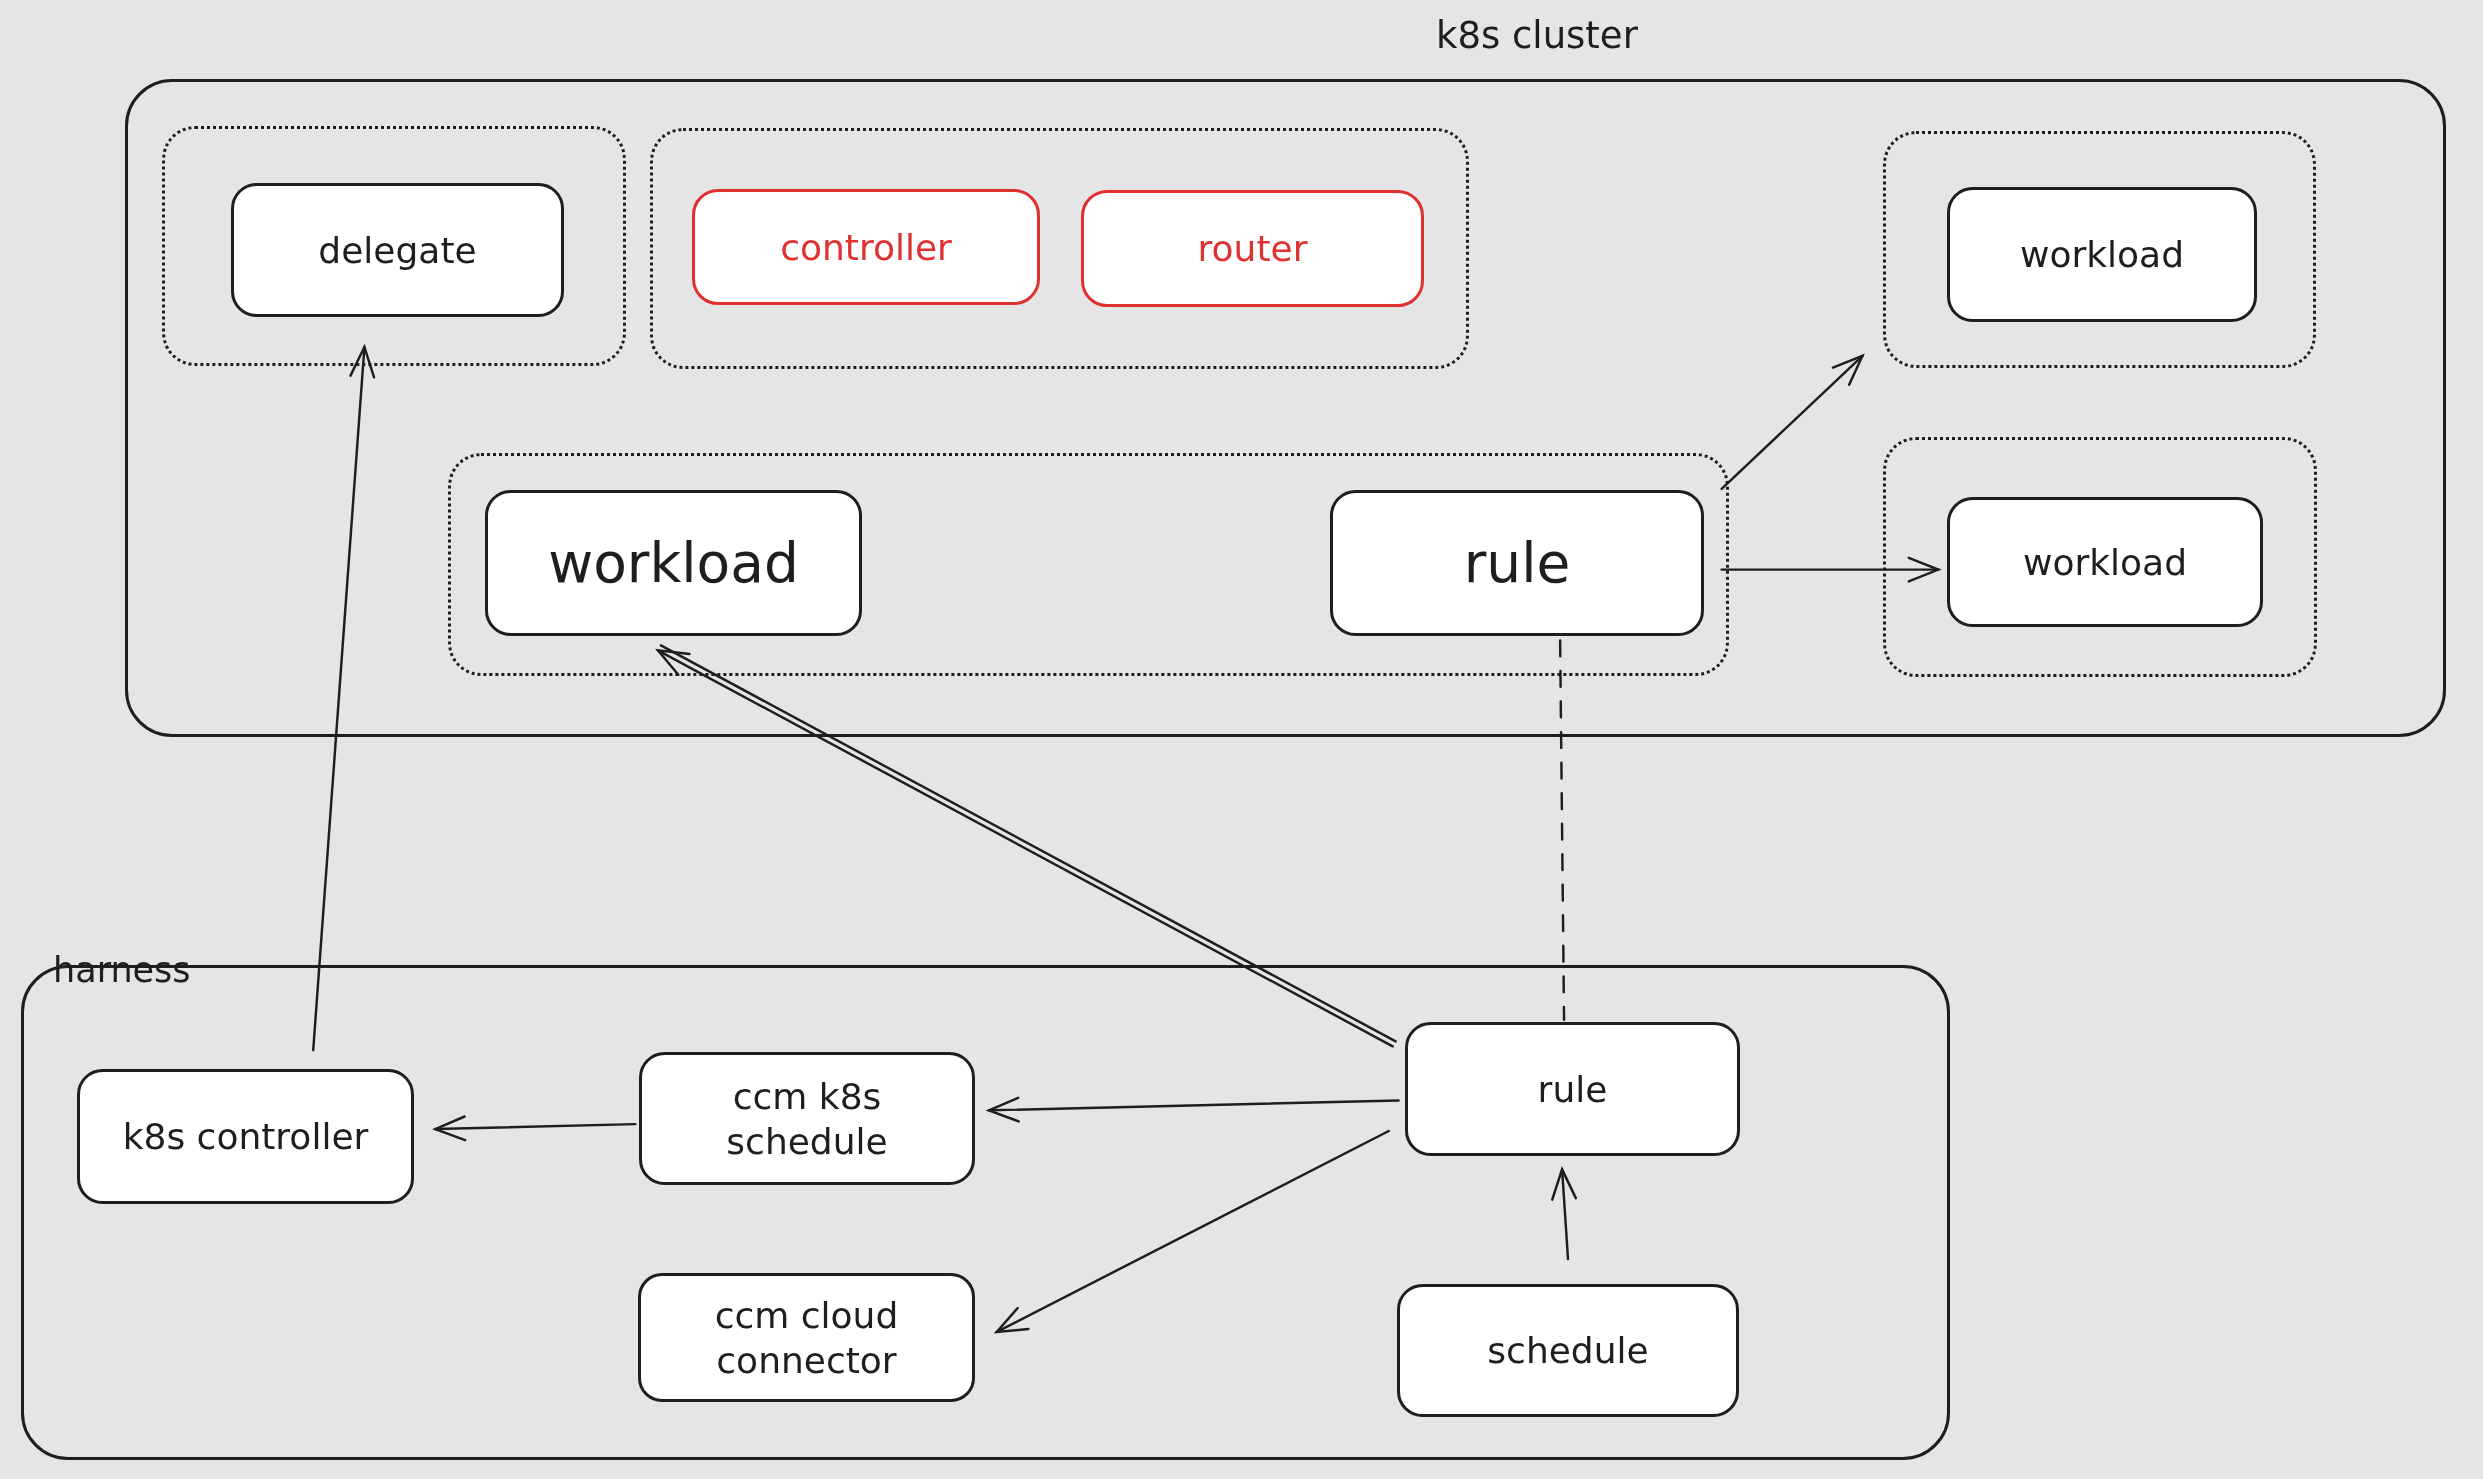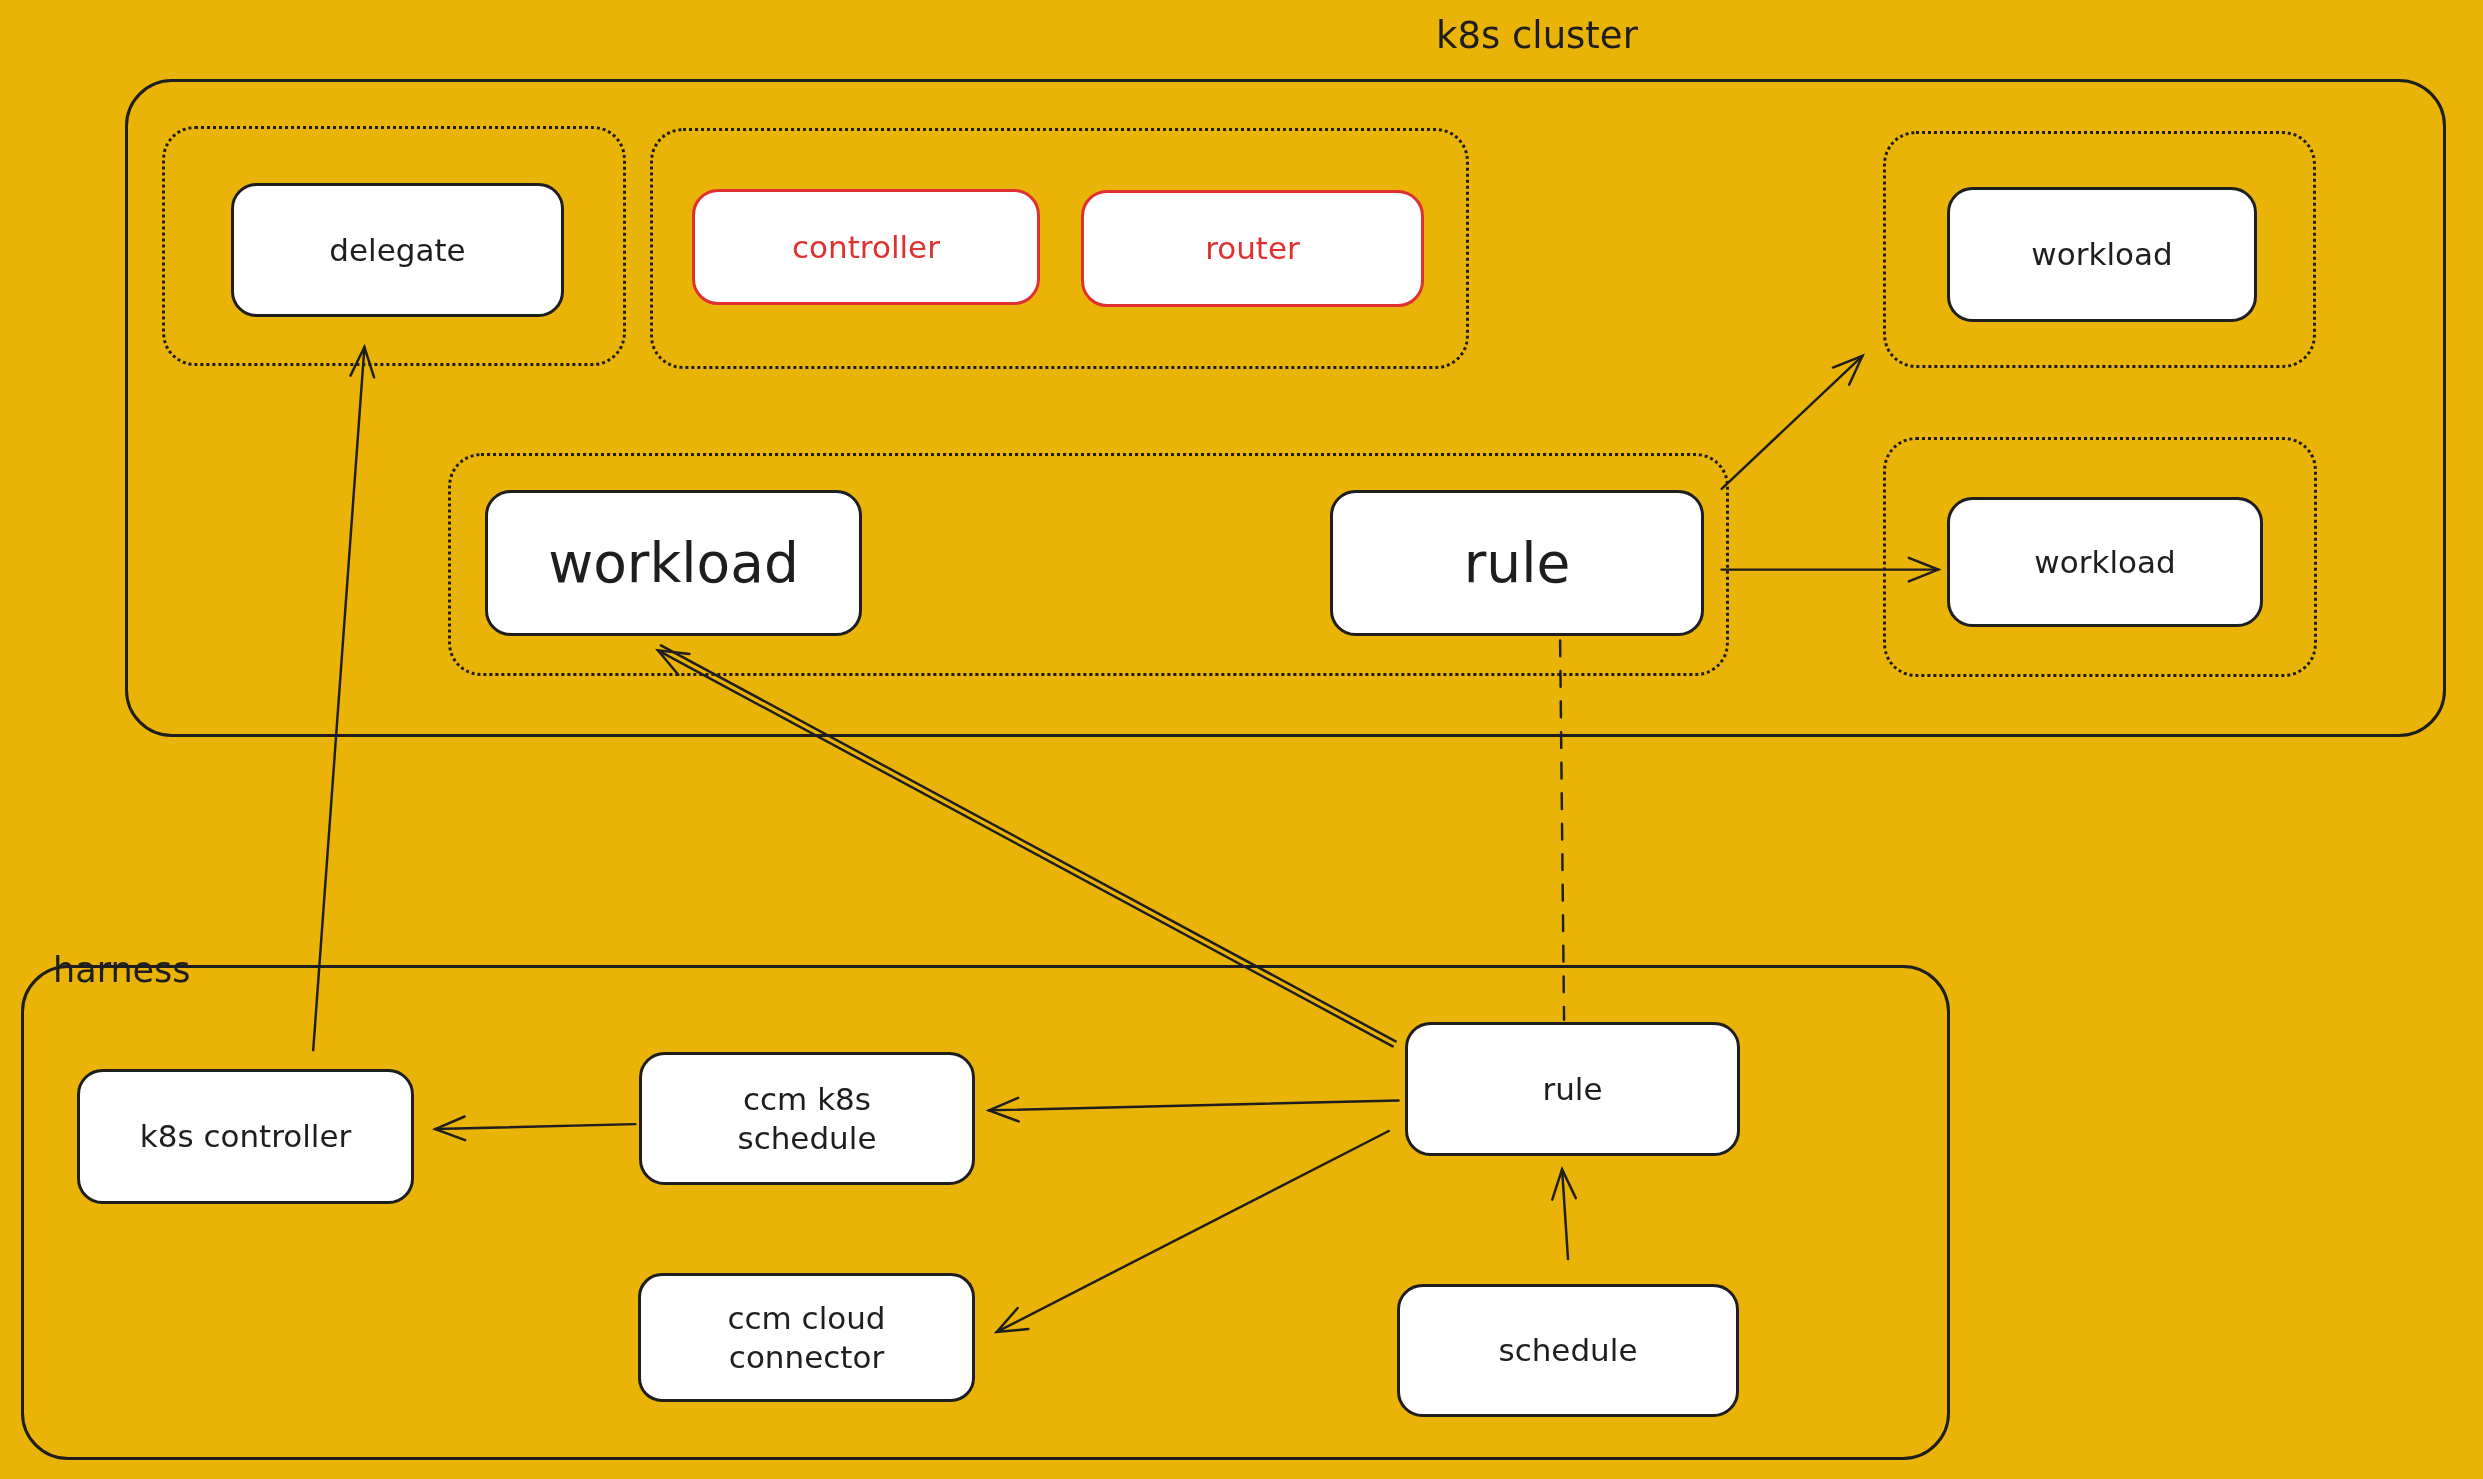--- a/index.html
+++ b/index.html
@@ -1,19 +1,19 @@
 <!DOCTYPE html>
 <html><head>
 <meta charset="utf-8">
 <style>
   html,body{margin:0;padding:0;background:#ffffff;}
   #canvas{
     position:relative;
     width:2483px;height:1480px;
-    background:#eab308;
+    background:#e5e5e5;
     font-family:"DejaVu Sans", sans-serif;
     color:#1e1e1e;
     overflow:hidden;
   }
   .container-solid{
     position:absolute;
     border:3px solid #1e1e1e;
     border-radius:47px;
     background:transparent;
   }
@@ -22,21 +22,21 @@
     border:3.4px dotted #1e1e1e;
     border-radius:33px;
     background:transparent;
   }
   .node{
     position:absolute;
     border:3px solid #1e1e1e;
     border-radius:25.6px;
     background:#ffffff;
     display:flex;align-items:center;justify-content:center;
-    font-size:31px;
+    font-size:36px;
     text-align:center;
     line-height:1.25;
     color:#1e1e1e;
   }
   .node.red{
     border-color:#e03131;
     color:#e03131;
     border-radius:26px;
   }
   .node.big{

